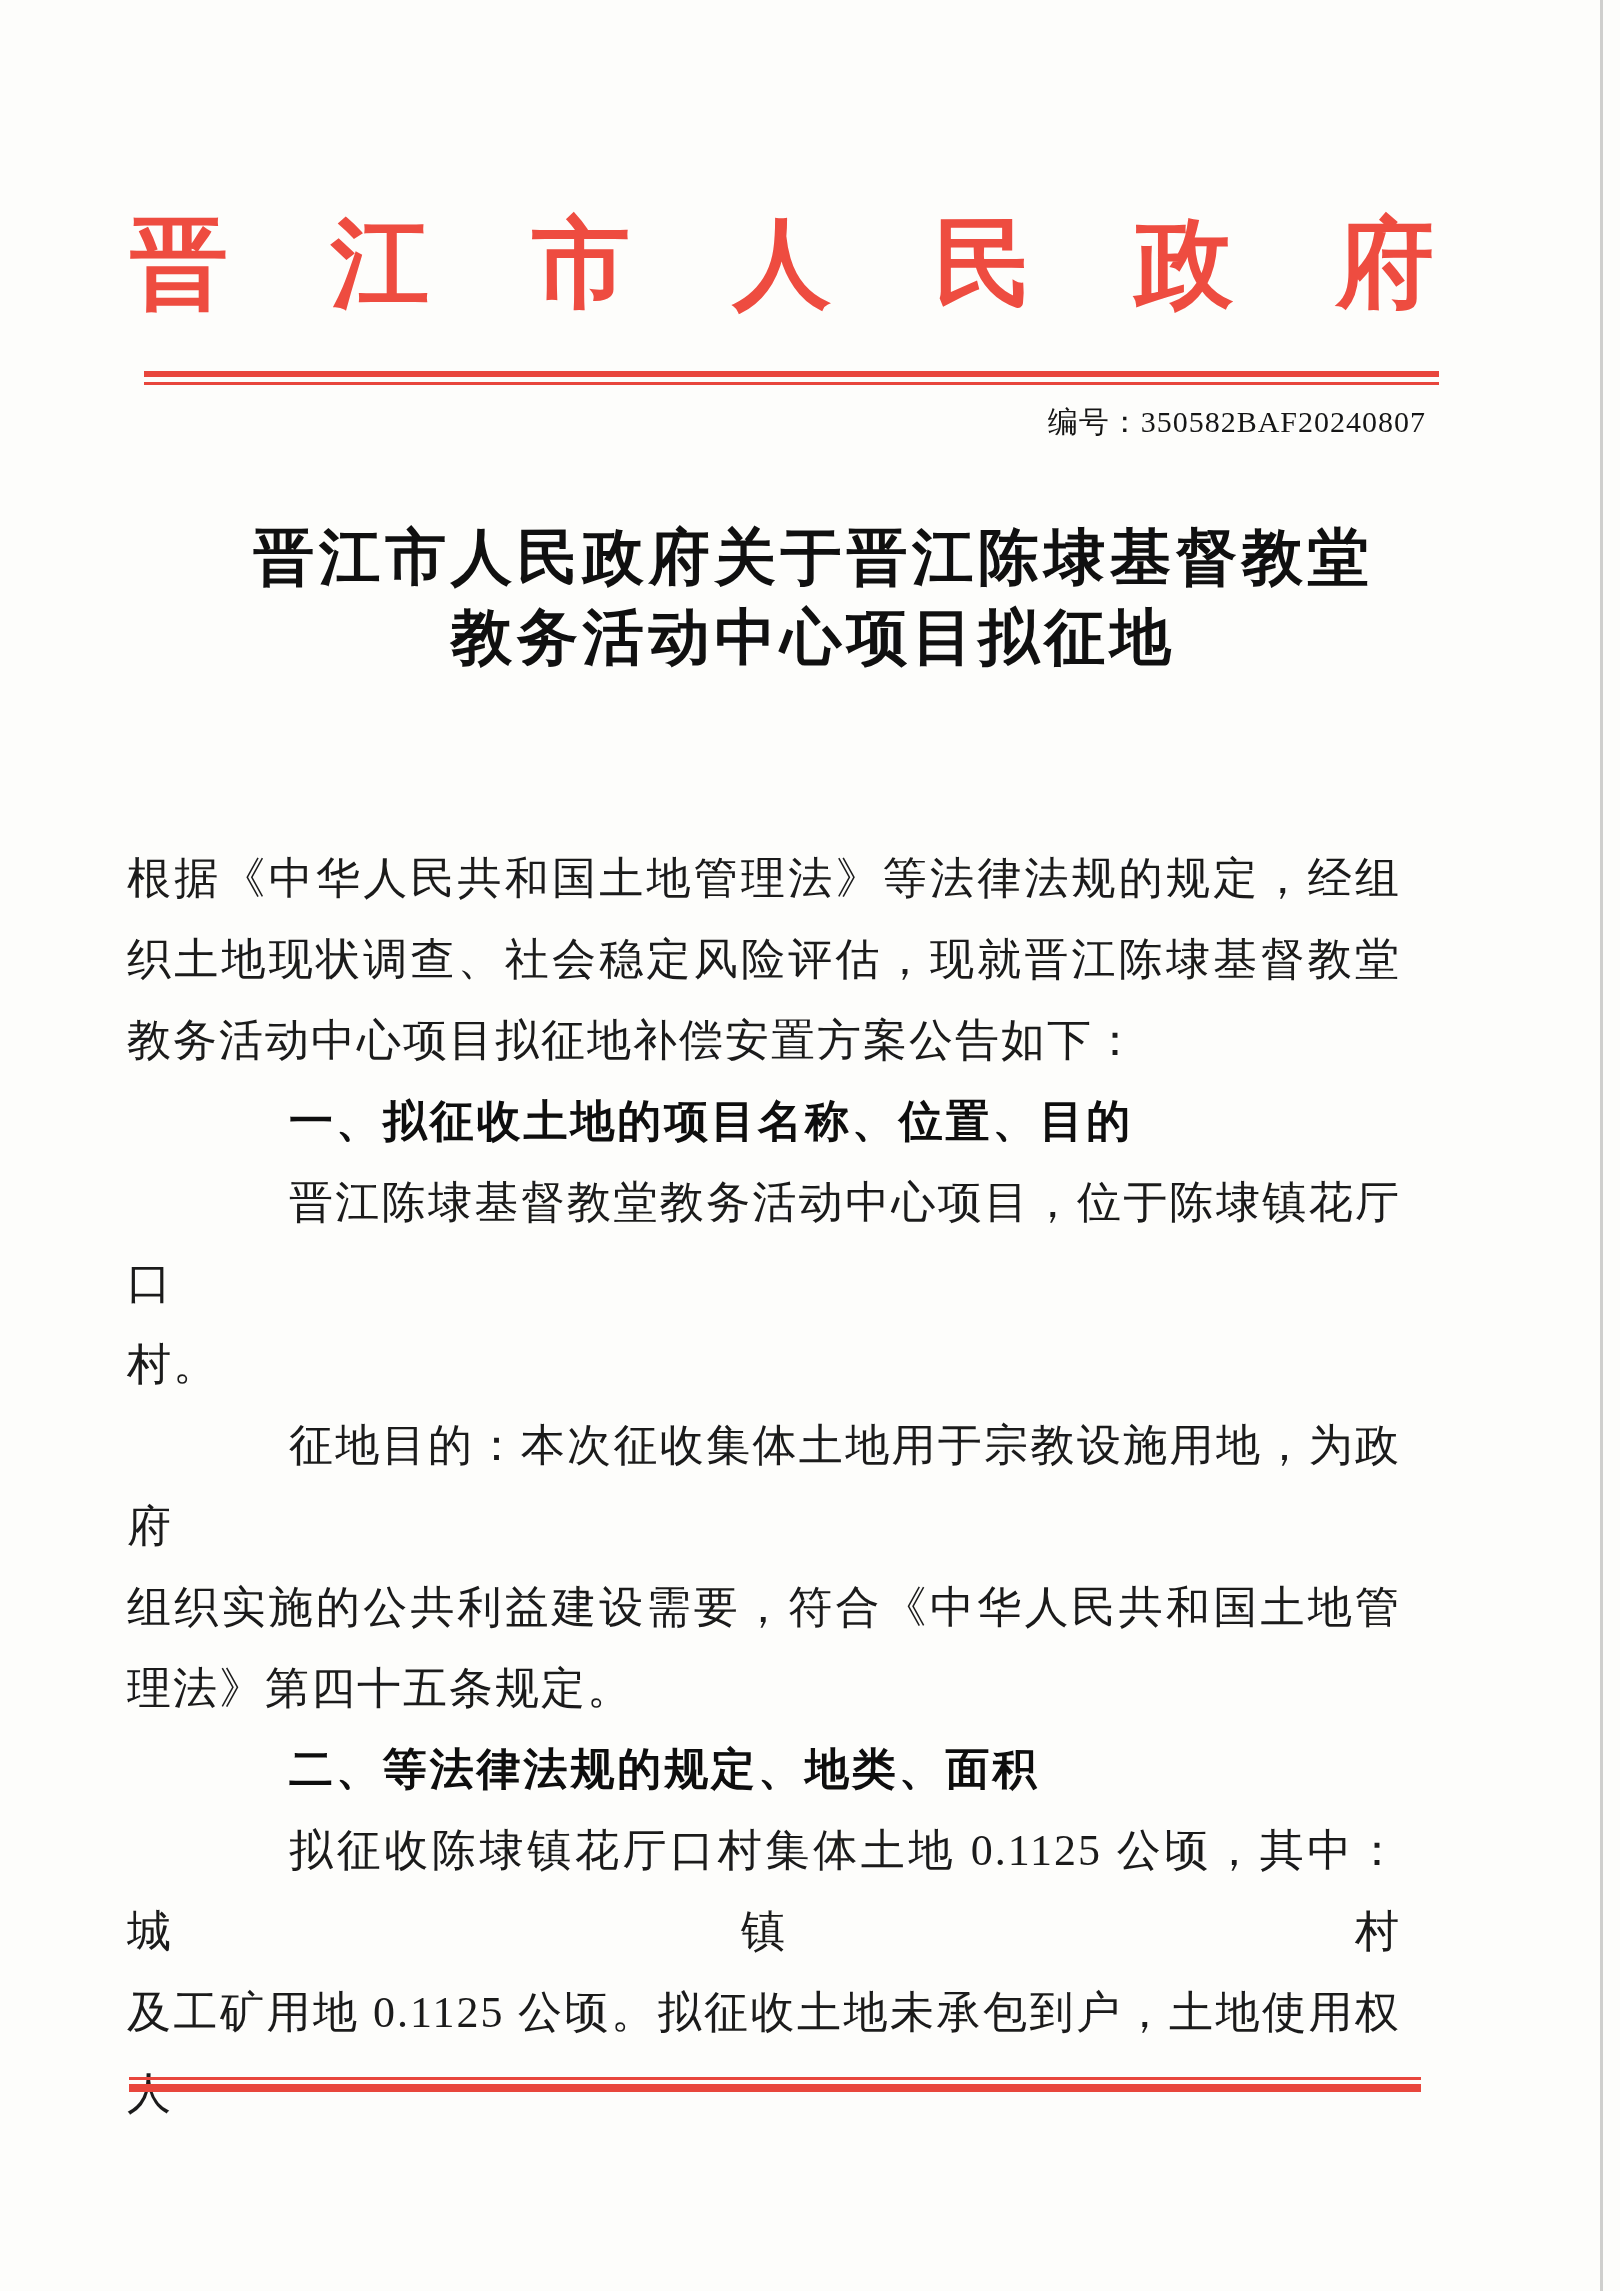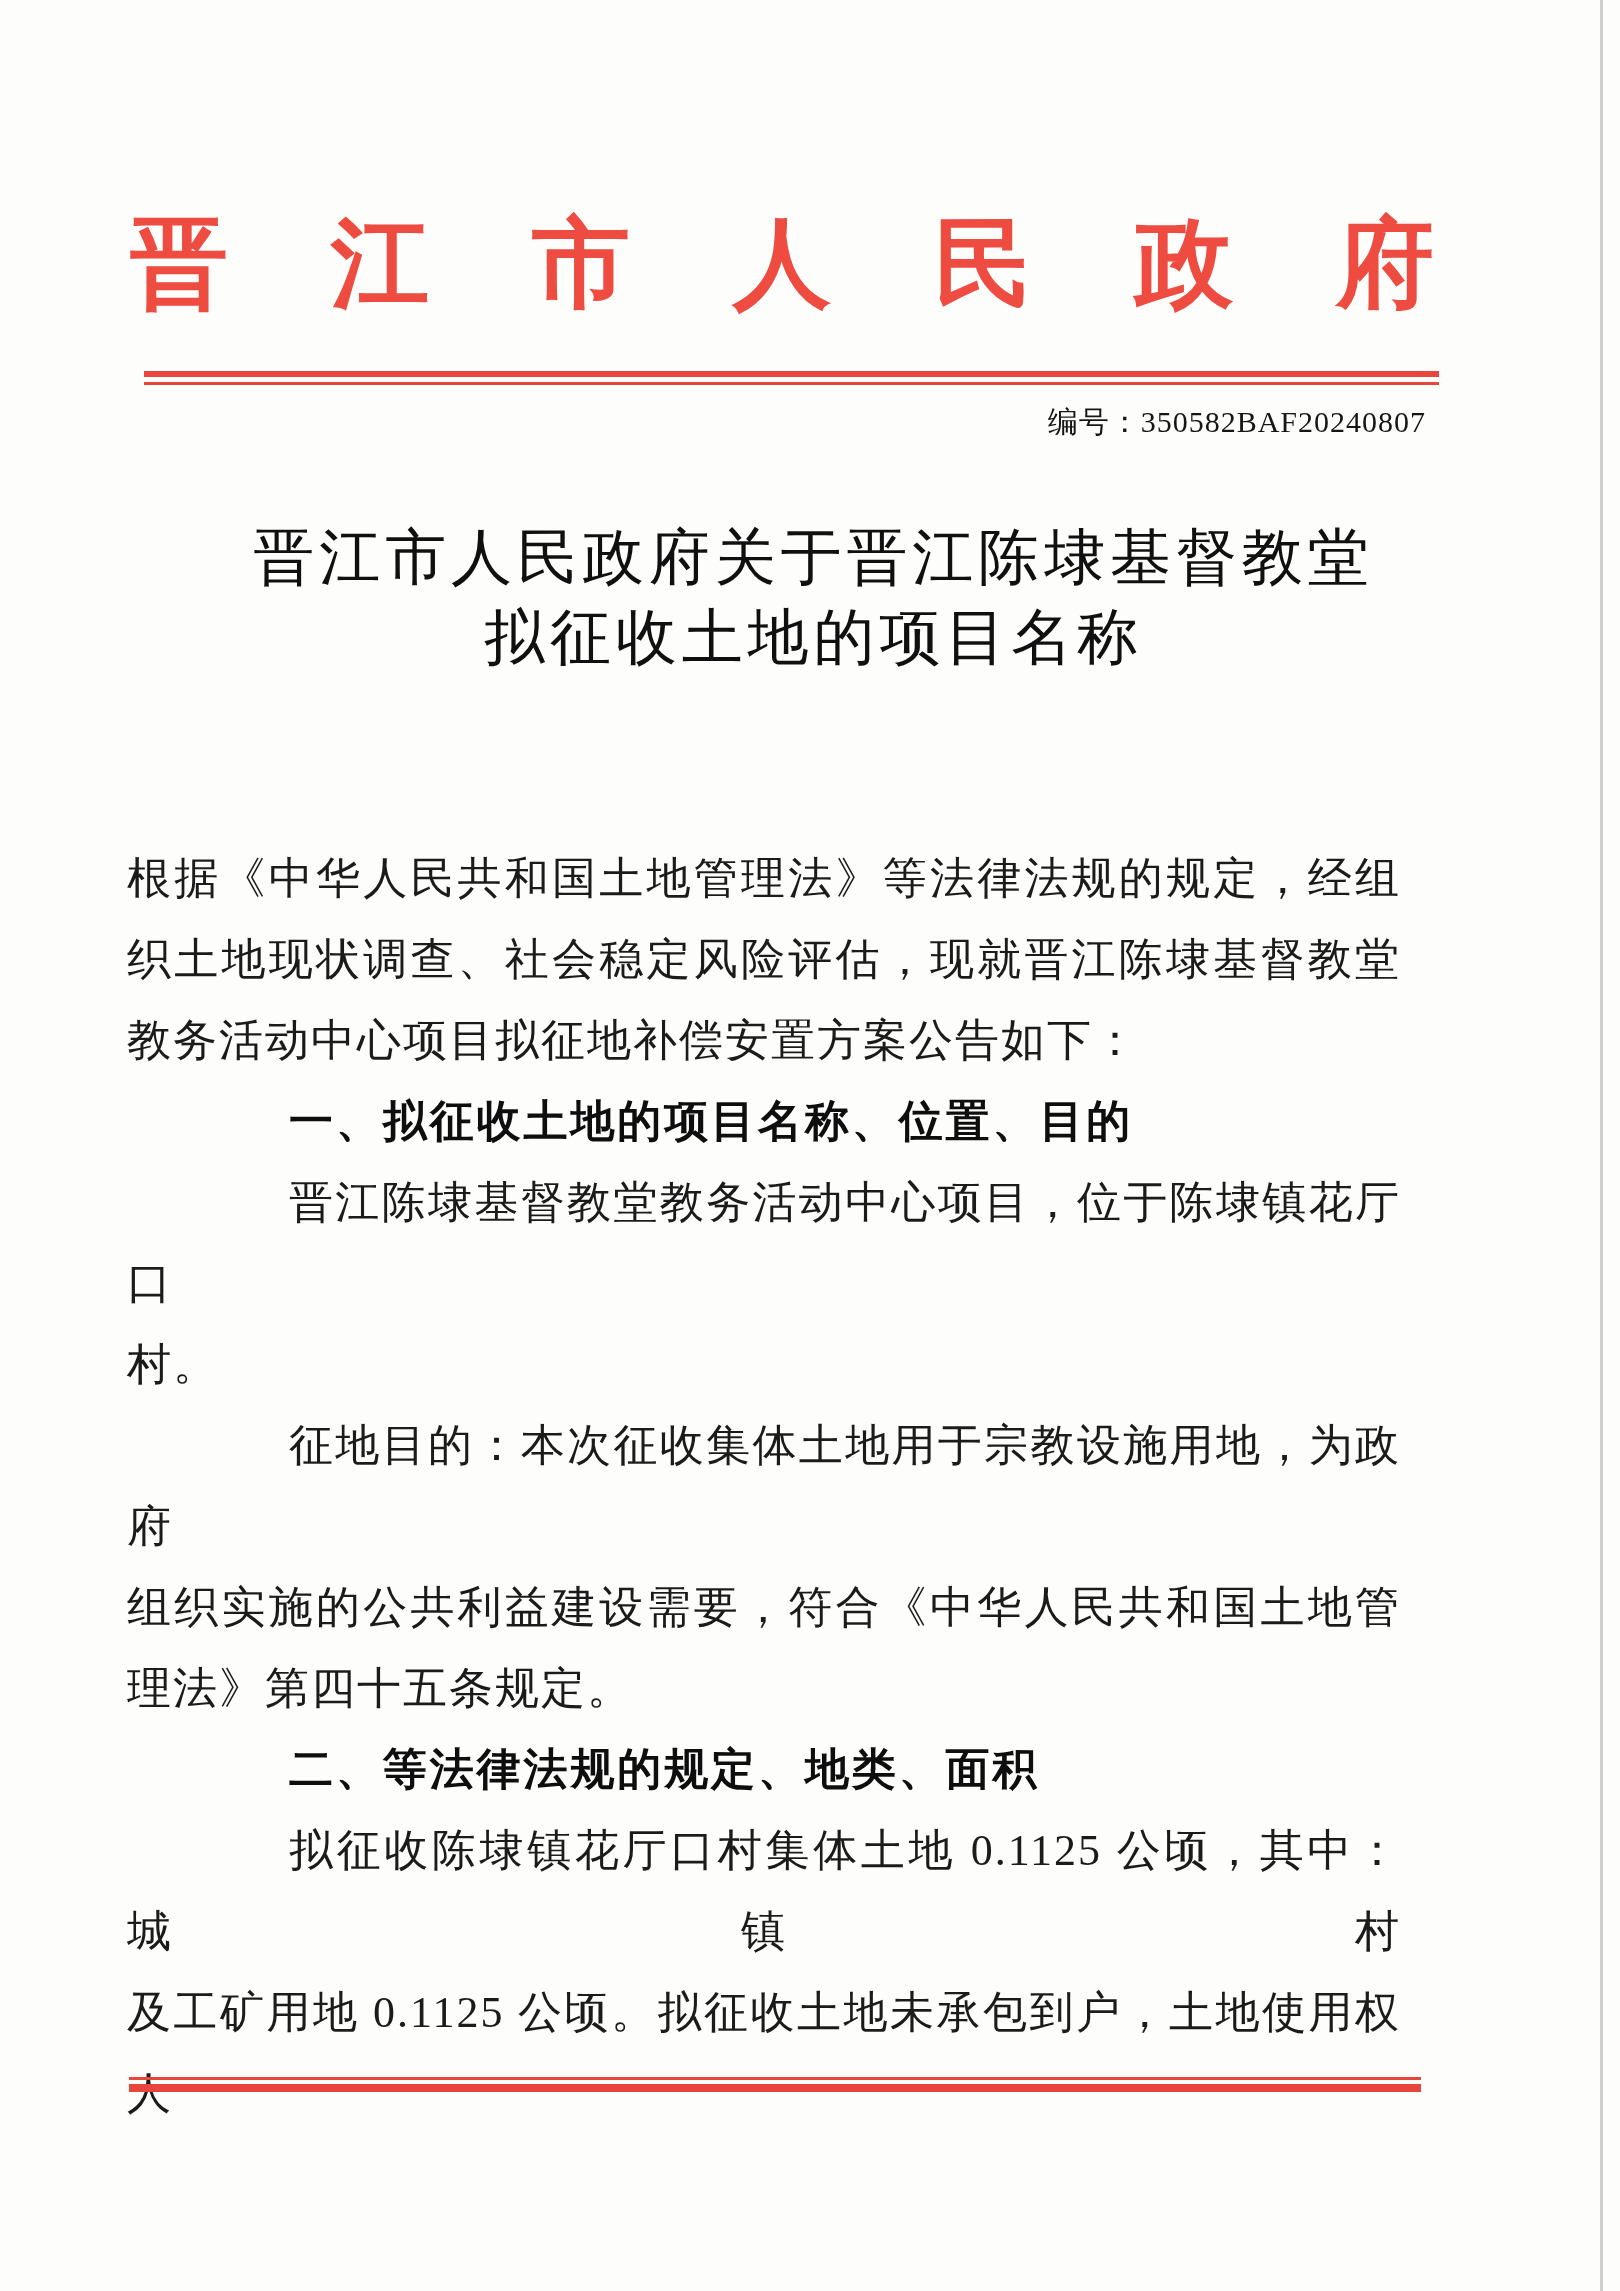--- a/index.html
+++ b/index.html
@@ -51,21 +51,21 @@
     font-family:"Liberation Serif","DejaVu Serif",serif;
     color:#161616;
   }
   
   .doc-title{
     position:absolute;
     left:0;
     right:0;
     top:518px;
     text-align:center;
-    font-weight:normal;
+    font-weight:bold;
     font-size:61px;
     line-height:80px;
     letter-spacing:4.9px;
     color:#101010;
     font-family:"Liberation Serif","DejaVu Serif",serif;
     margin-left:7px;
   }
   
   .doc-body{
     position:absolute;
@@ -111,21 +111,21 @@
       <span>府</span>
     </div>
 
   <div class="rule rule-top-thick"></div>
   <div class="rule rule-top-thin"></div>
 
   <div class="doc-number">编号：350582BAF20240807</div>
 
   <div class="doc-title">
     <div>晋江市人民政府关于晋江陈埭基督教堂</div>
-    <div>拟征收土地的项目名称</div>
+    <div>教务活动中心项目拟征地</div>
   </div>
 
   <div class="doc-body">
       <div class="line j">根据《中华人民共和国土地管理法》等法律法规的规定，经组</div>
       <div class="line j">织土地现状调查、社会稳定风险评估，现就晋江陈埭基督教堂</div>
       <div class="line">教务活动中心项目拟征地补偿安置方案公告如下：</div>
       <div class="line b ind">一、拟征收土地的项目名称、位置、目的</div>
       <div class="line j ind">晋江陈埭基督教堂教务活动中心项目，位于陈埭镇花厅口</div>
       <div class="line">村。</div>
       <div class="line j ind">征地目的：本次征收集体土地用于宗教设施用地，为政府</div>

